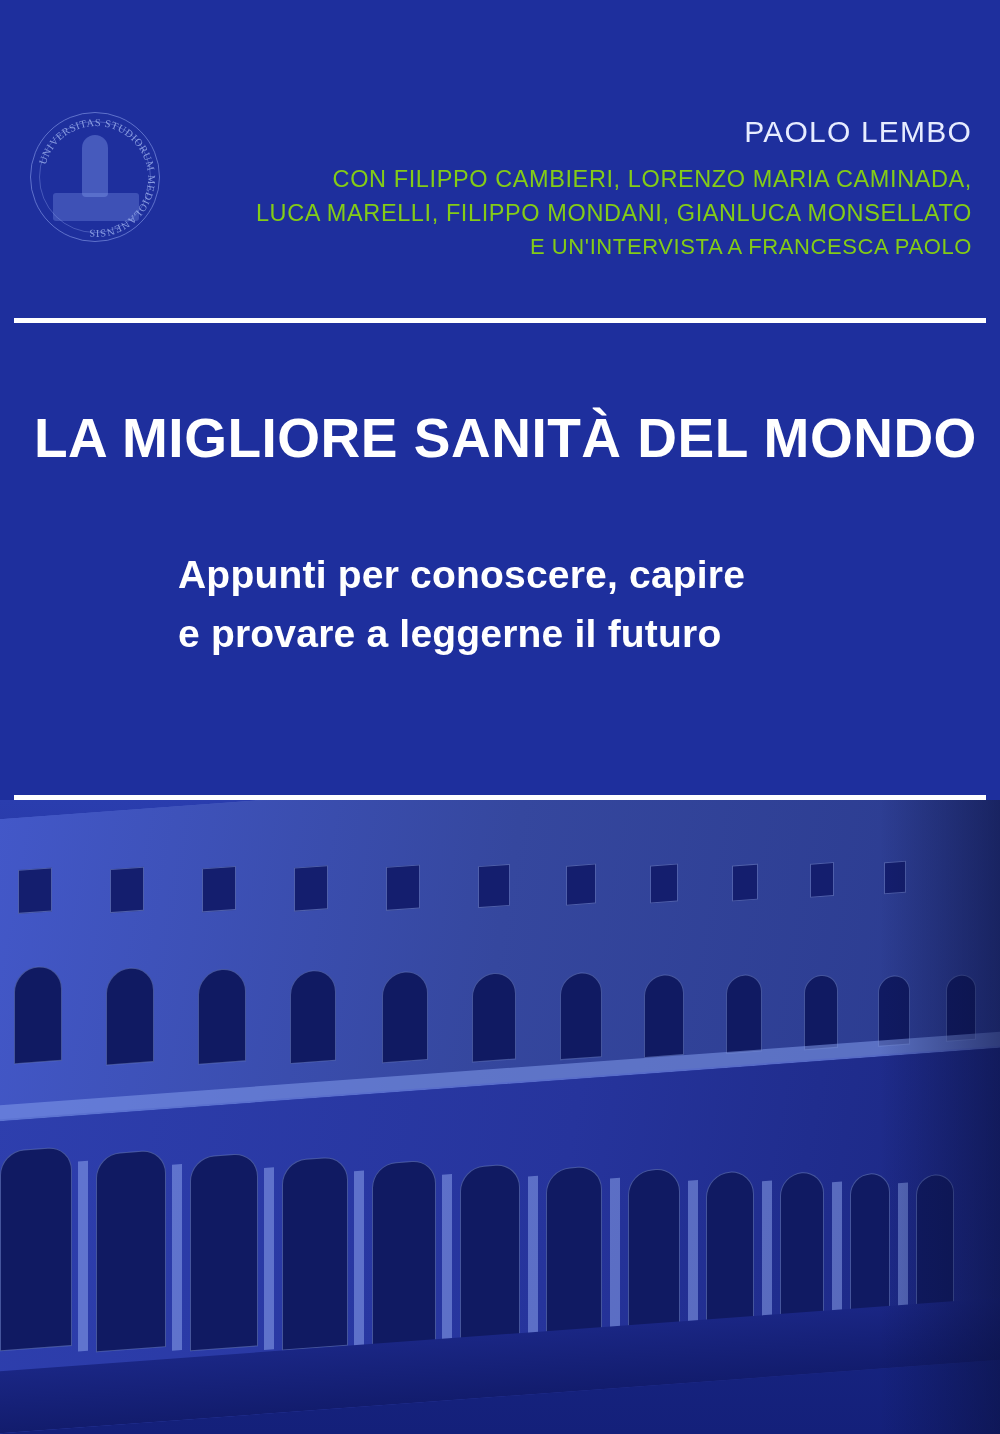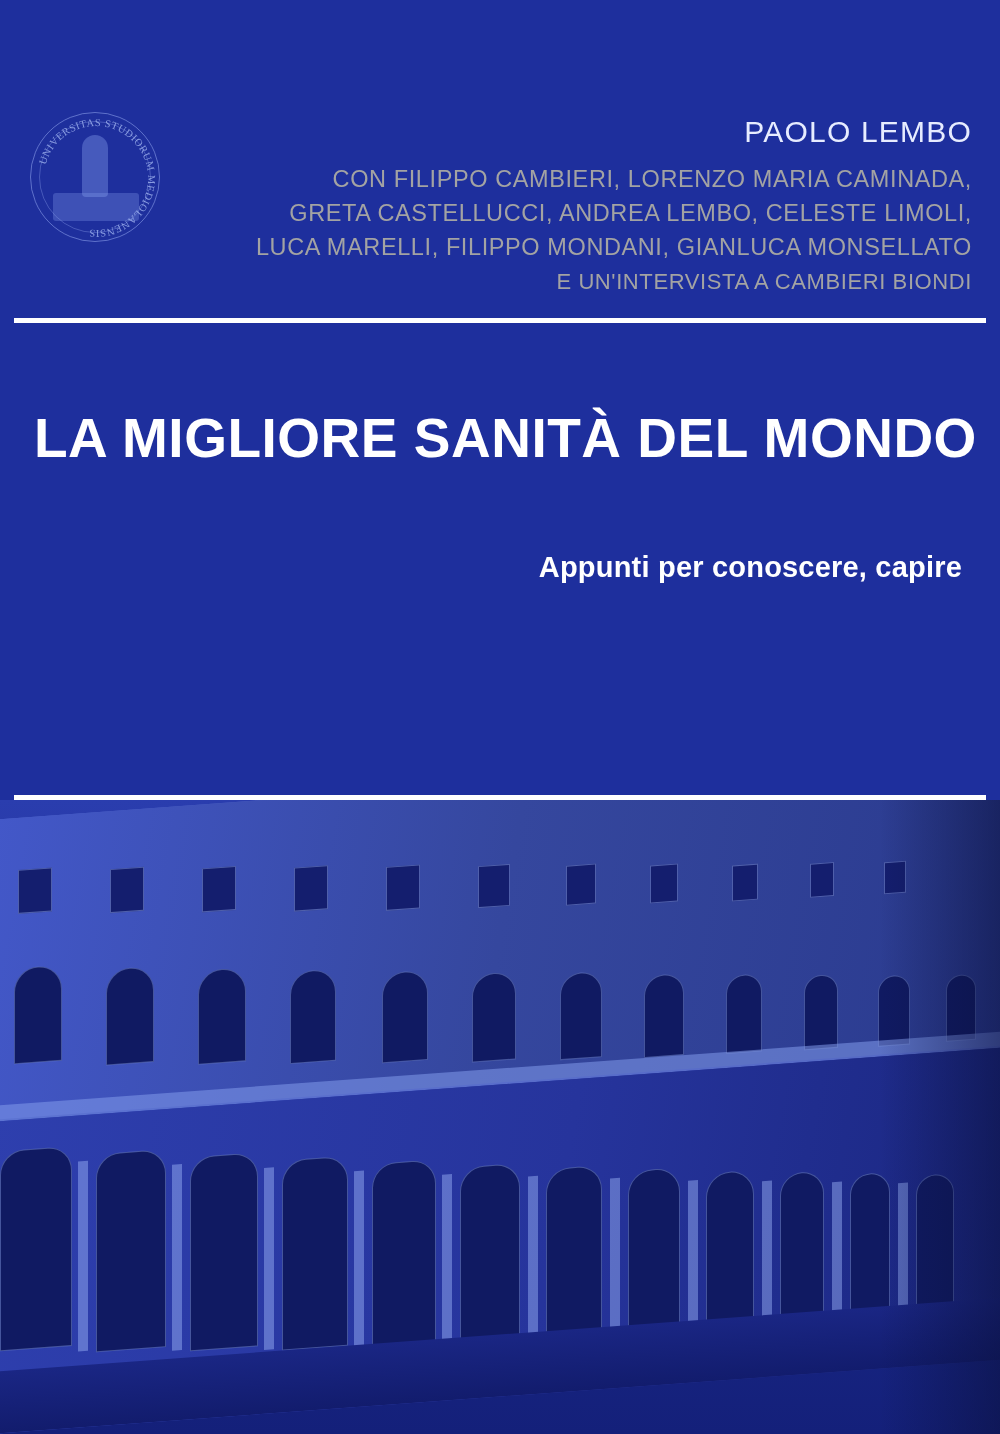--- a/index.html
+++ b/index.html
@@ -90,21 +90,21 @@
   .author-main {
     font-size: 30px;
     letter-spacing: 1.2px;
     margin-bottom: 12px;
     color: #e7ecff;
   }
   .author-line {
     font-size: 23.5px;
     letter-spacing: 0.6px;
     margin-bottom: 3px;
-    color: #a3a3a3;
+    color: #84cc16;
     white-space: nowrap;
   }
   .author-line.last {
     font-size: 22px;
   }
 
   
   .rule {
     position: absolute;
     left: 14px;
@@ -128,26 +128,25 @@
     left: 34px;
     top: 83px;
     font-size: 55px;
     font-weight: bold;
     color: #ffffff;
     letter-spacing: 0.5px;
     font-family: "Liberation Sans", sans-serif;
   }
   .subtitle {
     position: absolute;
-    right: 38px;
+    right: 22px;
     top: 222px;
     width: 800px;
-    text-align: right;
     color: #ffffff;
-    font-size: 29px;
+    font-size: 39px;
     font-weight: bold;
     line-height: 1.52;
     letter-spacing: 0.2px;
   }
 
   
   .photo {
     position: absolute;
     top: 800px;
     left: 0;
@@ -263,32 +262,32 @@
         </defs>
         <text>
           <textPath href="#circlePath" startOffset="4%">UNIVERSITAS STUDIORUM MEDIOLANENSIS</textPath>
         </text>
       </svg>
     </div>
 
     <div class="authors">
       <div class="author-main">PAOLO LEMBO</div>
       <div class="author-line">CON FILIPPO CAMBIERI, LORENZO MARIA CAMINADA,</div>
-      <div class="author-line">GRETA CASTELLUCCI, ANDREA LEMBO, CELESTE LIMOLI,</div>
       <div class="author-line">LUCA MARELLI, FILIPPO MONDANI, GIANLUCA MONSELLATO</div>
-      <div class="author-line last">E UN'INTERVISTA A CAMBIERI BIONDI</div>
+      <div class="author-line last">E UN'INTERVISTA A FRANCESCA PAOLO</div>
     </div>
   </div>
 
   <div class="rule rule-top"></div>
 
   <div class="title-block">
     <div class="main-title">LA MIGLIORE SANITÀ DEL MONDO</div>
     <div class="subtitle">
       <div>Appunti per conoscere, capire</div>
+      <div>e provare a leggerne il futuro</div>
     </div>
   </div>
 
   <div class="rule rule-bottom"></div>
 
   <div class="photo">
     <div class="sky"></div>
 
     <div class="building">
       <div class="facade">

